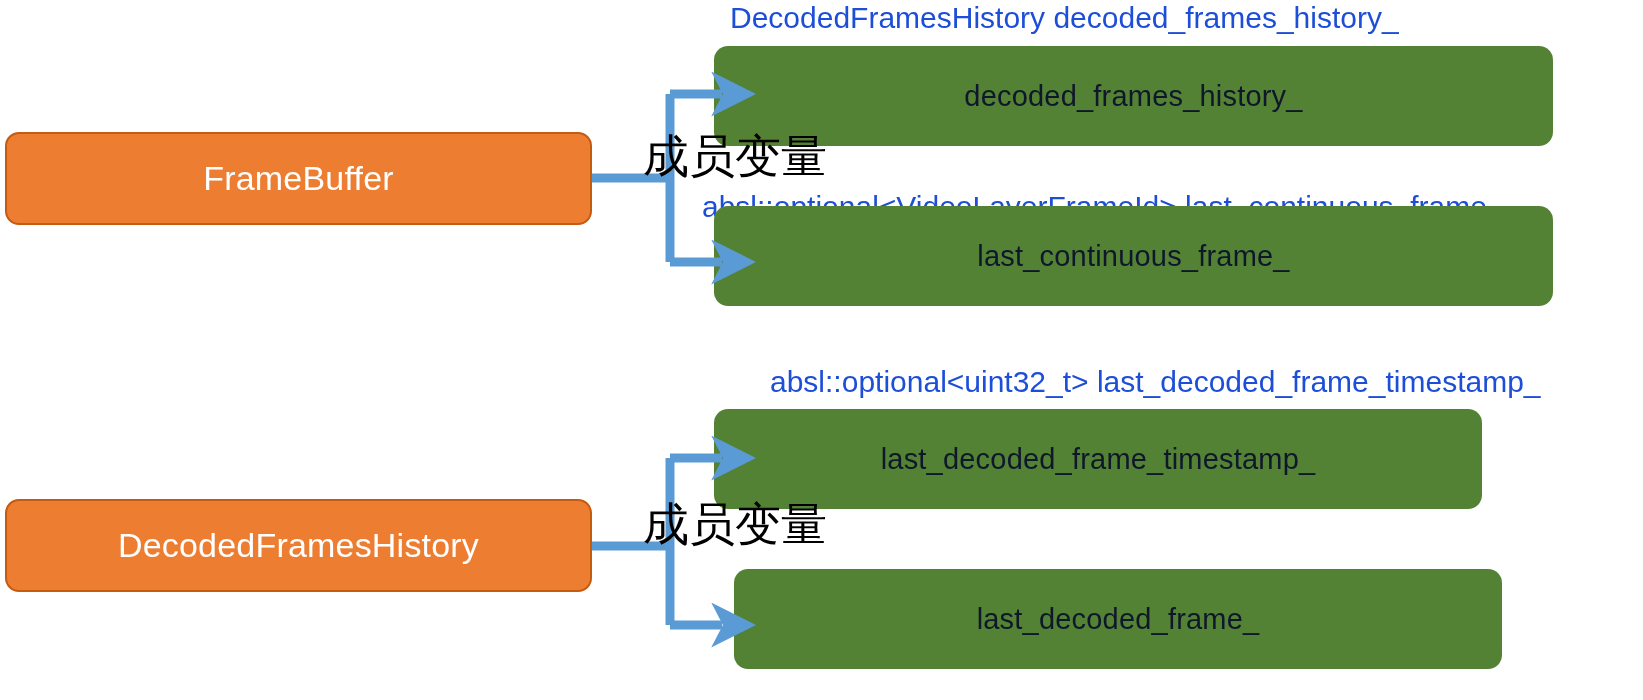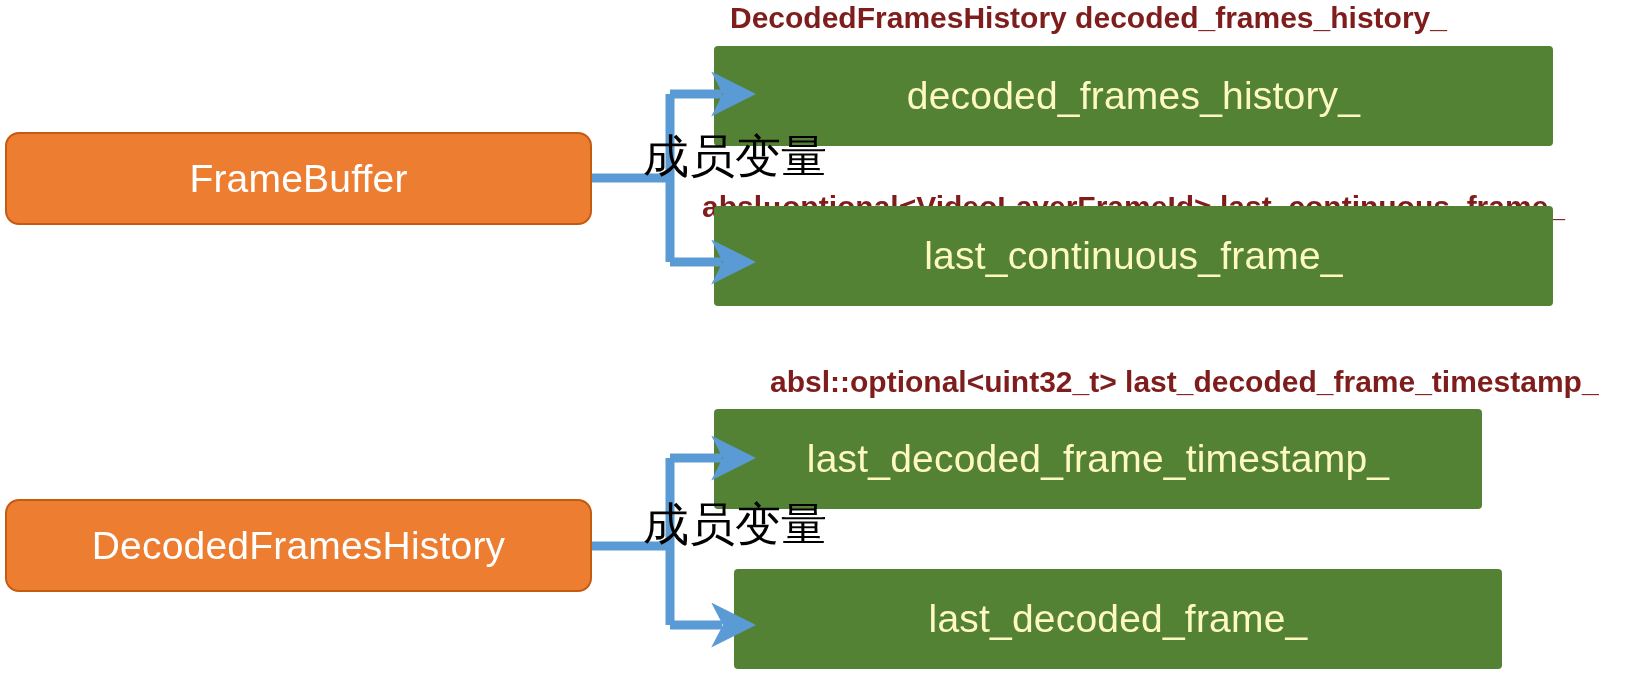--- a/index.html
+++ b/index.html
@@ -21,51 +21,51 @@
   }
 
   
   .class-box {
     position: absolute;
     box-sizing: border-box;
     background: #ED7D31;
     border: 2px solid #C55A11;
     border-radius: 14px;
     color: #FFFFFF;
-    font-size: 39px;
+    font-size: 34px;
     font-weight: 400;
     display: flex;
     align-items: center;
     justify-content: center;
     letter-spacing: 0.2px;
     white-space: nowrap;
   }
 
   
   .member-box {
     position: absolute;
     box-sizing: border-box;
     background: #548235;
-    border-radius: 4px;
-    color: #fef9c3;
-    font-size: 39px;
+    border-radius: 14px;
+    color: #0f172a;
+    font-size: 29px;
     font-weight: 400;
     display: flex;
     align-items: center;
     justify-content: center;
     letter-spacing: 0.2px;
     white-space: nowrap;
   }
 
   
   .member-label {
     position: absolute;
-    color: #7f1d1d;
+    color: #1d4ed8;
     font-size: 30px;
-    font-weight: 700;
+    font-weight: 400;
     white-space: nowrap;
     line-height: 1;
     text-align: right;
   }
 
   
   .edge-label {
     position: absolute;
     color: #000000;
     font-size: 46px;

